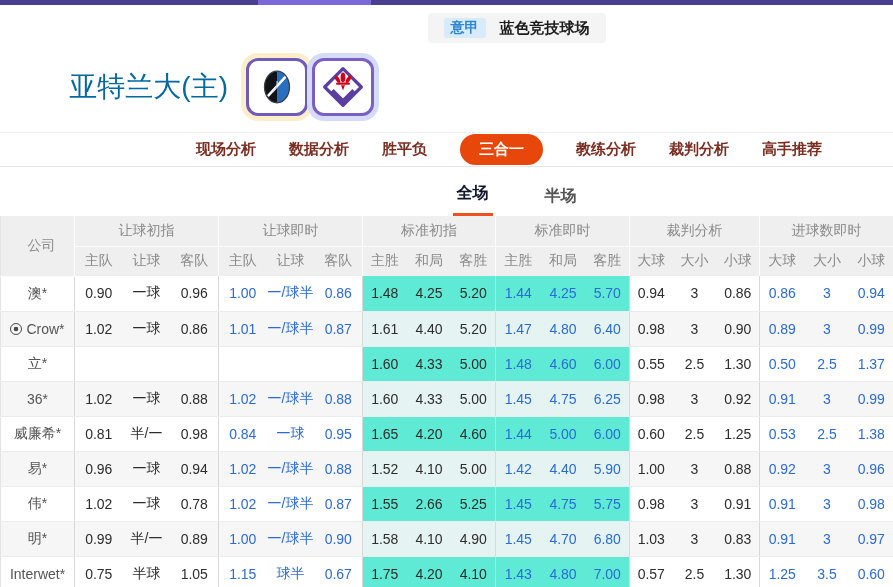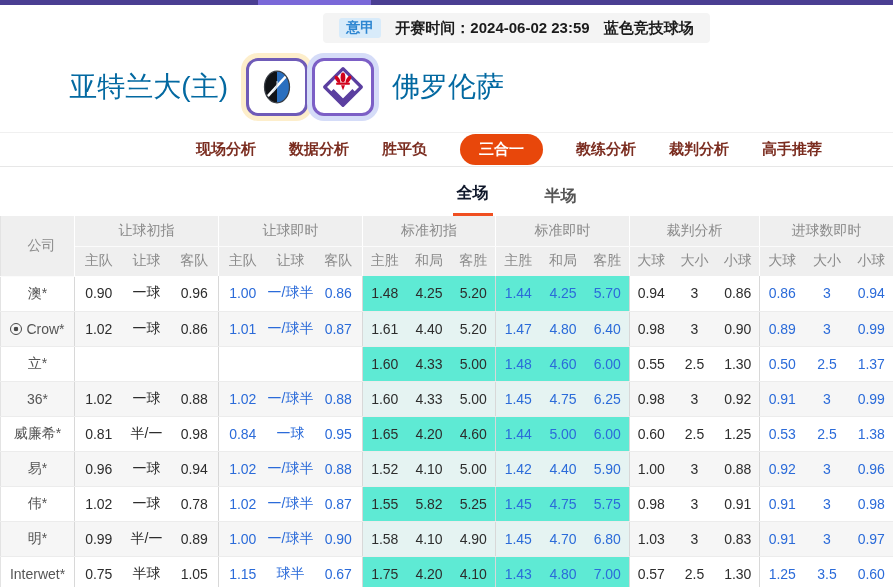--- a/index.html
+++ b/index.html
@@ -109,21 +109,20 @@
 </head>
 <body>
 
 <div class="topbar">
   <div class="topbar-seg"></div>
 </div>
 
 <div class="infobar-wrap">
   <div class="infobar">
     <span class="league-badge">意甲</span>
-    <span class="kickoff"><b>开赛时间：</b><b>2024-06-02 23:59</b></span>
     <span class="venue">蓝色竞技球场</span>
   </div>
 </div>
 
 <div class="match-header">
   <div class="team home">
     <span class="team-name">亚特兰大(主)</span>
     <span class="logo-box home-box">
       <svg width="40" height="46" viewBox="0 0 48 48">
         <ellipse cx="24" cy="24" rx="15" ry="19" fill="#101317"></ellipse>
@@ -139,21 +138,20 @@
       <svg width="44" height="44" viewBox="0 0 48 48">
         <polygon points="24,4 44,24 24,44 4,24" fill="#fff" stroke="#5b3fa0" stroke-width="3.5" stroke-linejoin="round"></polygon>
         <path d="M12,28 L24,40 L36,28" fill="none" stroke="#5b3fa0" stroke-width="5"></path>
         <ellipse cx="24" cy="13.5" rx="2.6" ry="5.2" fill="#d0021b"></ellipse>
         <ellipse cx="18" cy="15.5" rx="2.1" ry="4.6" fill="#d0021b" transform="rotate(-32 18 15.5)"></ellipse>
         <ellipse cx="30" cy="15.5" rx="2.1" ry="4.6" fill="#d0021b" transform="rotate(32 30 15.5)"></ellipse>
         <rect x="16.5" y="19" width="15" height="2.6" rx="1" fill="#d0021b"></rect>
         <path d="M21.8,22 h4.4 l-2.2,5.5 z" fill="#d0021b"></path>
       </svg>
     </span>
-    <span class="team-name">佛罗伦萨</span>
   </div>
 </div>
 
 <div class="nav">
   <a class="nav-tab">现场分析</a>
   <a class="nav-tab">数据分析</a>
   <a class="nav-tab">胜平负</a>
   <a class="nav-tab pill">三合一</a>
   <a class="nav-tab">教练分析</a>
   <a class="nav-tab">裁判分析</a>
@@ -347,21 +345,21 @@
       </tr>
       <tr>
         <td class="company"><span>伟*</span></td>
         <td class="init gstart">1.02</td>
         <td class="init">一球</td>
         <td class="init">0.78</td>
         <td class="live gstart">1.02</td>
         <td class="live">一/球半</td>
         <td class="live">0.87</td>
         <td class="init cyan gstart">1.55</td>
-        <td class="init cyan">5.82</td>
+        <td class="init cyan">2.66</td>
         <td class="init cyan">5.25</td>
         <td class="live cyan gstart">1.45</td>
         <td class="live cyan">4.75</td>
         <td class="live cyan">5.75</td>
         <td class="init gstart">0.98</td>
         <td class="init">3</td>
         <td class="init">0.91</td>
         <td class="live gstart">0.91</td>
         <td class="live">3</td>
         <td class="live">0.98</td>

